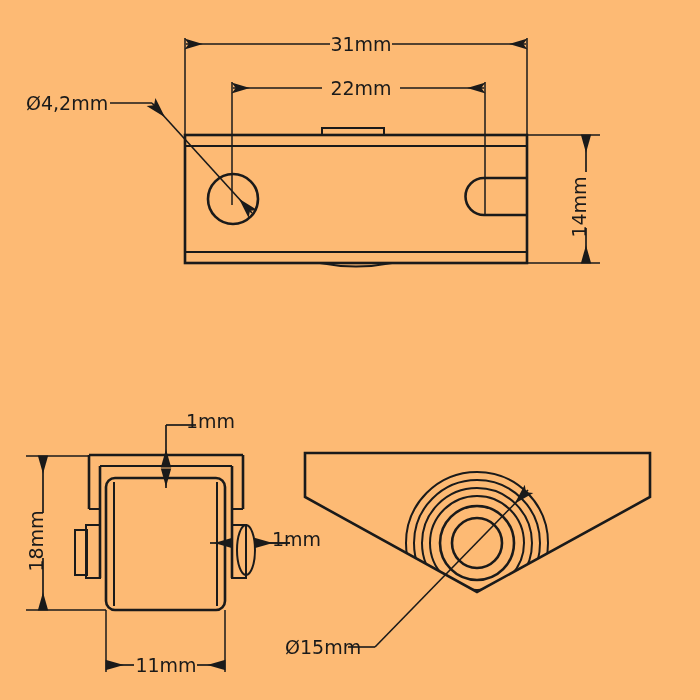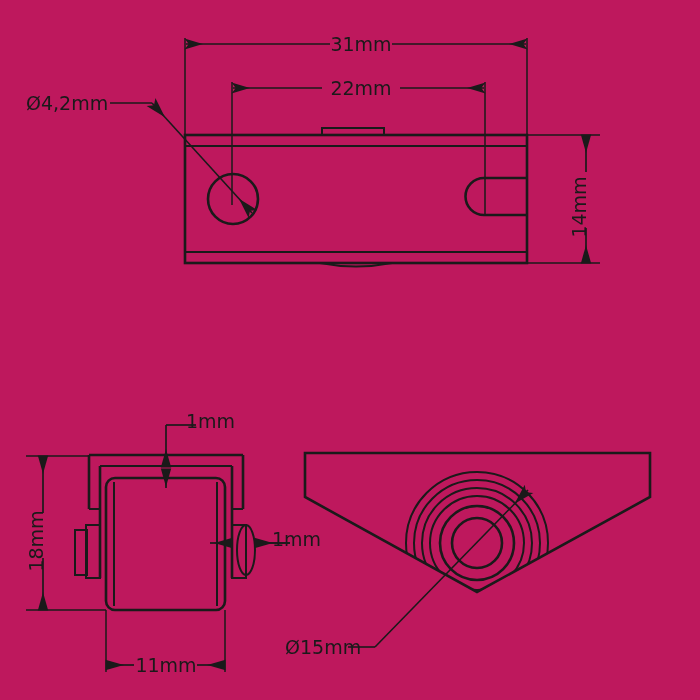--- a/index.html
+++ b/index.html
@@ -10,21 +10,21 @@
   body {
     width: 700px;
     height: 700px;
     font-family: "DejaVu Sans", "Liberation Sans", sans-serif;
     overflow: hidden;
   }
   #drawing-root {
     position: relative;
     width: 700px;
     height: 700px;
-    background: #be185d;
+    background: #fdba74;
   }
   svg.cad {
     display: block;
     width: 700px;
     height: 700px;
   }
   .ln {
     stroke: #1a1a1a;
     fill: none;
     stroke-linecap: butt;

